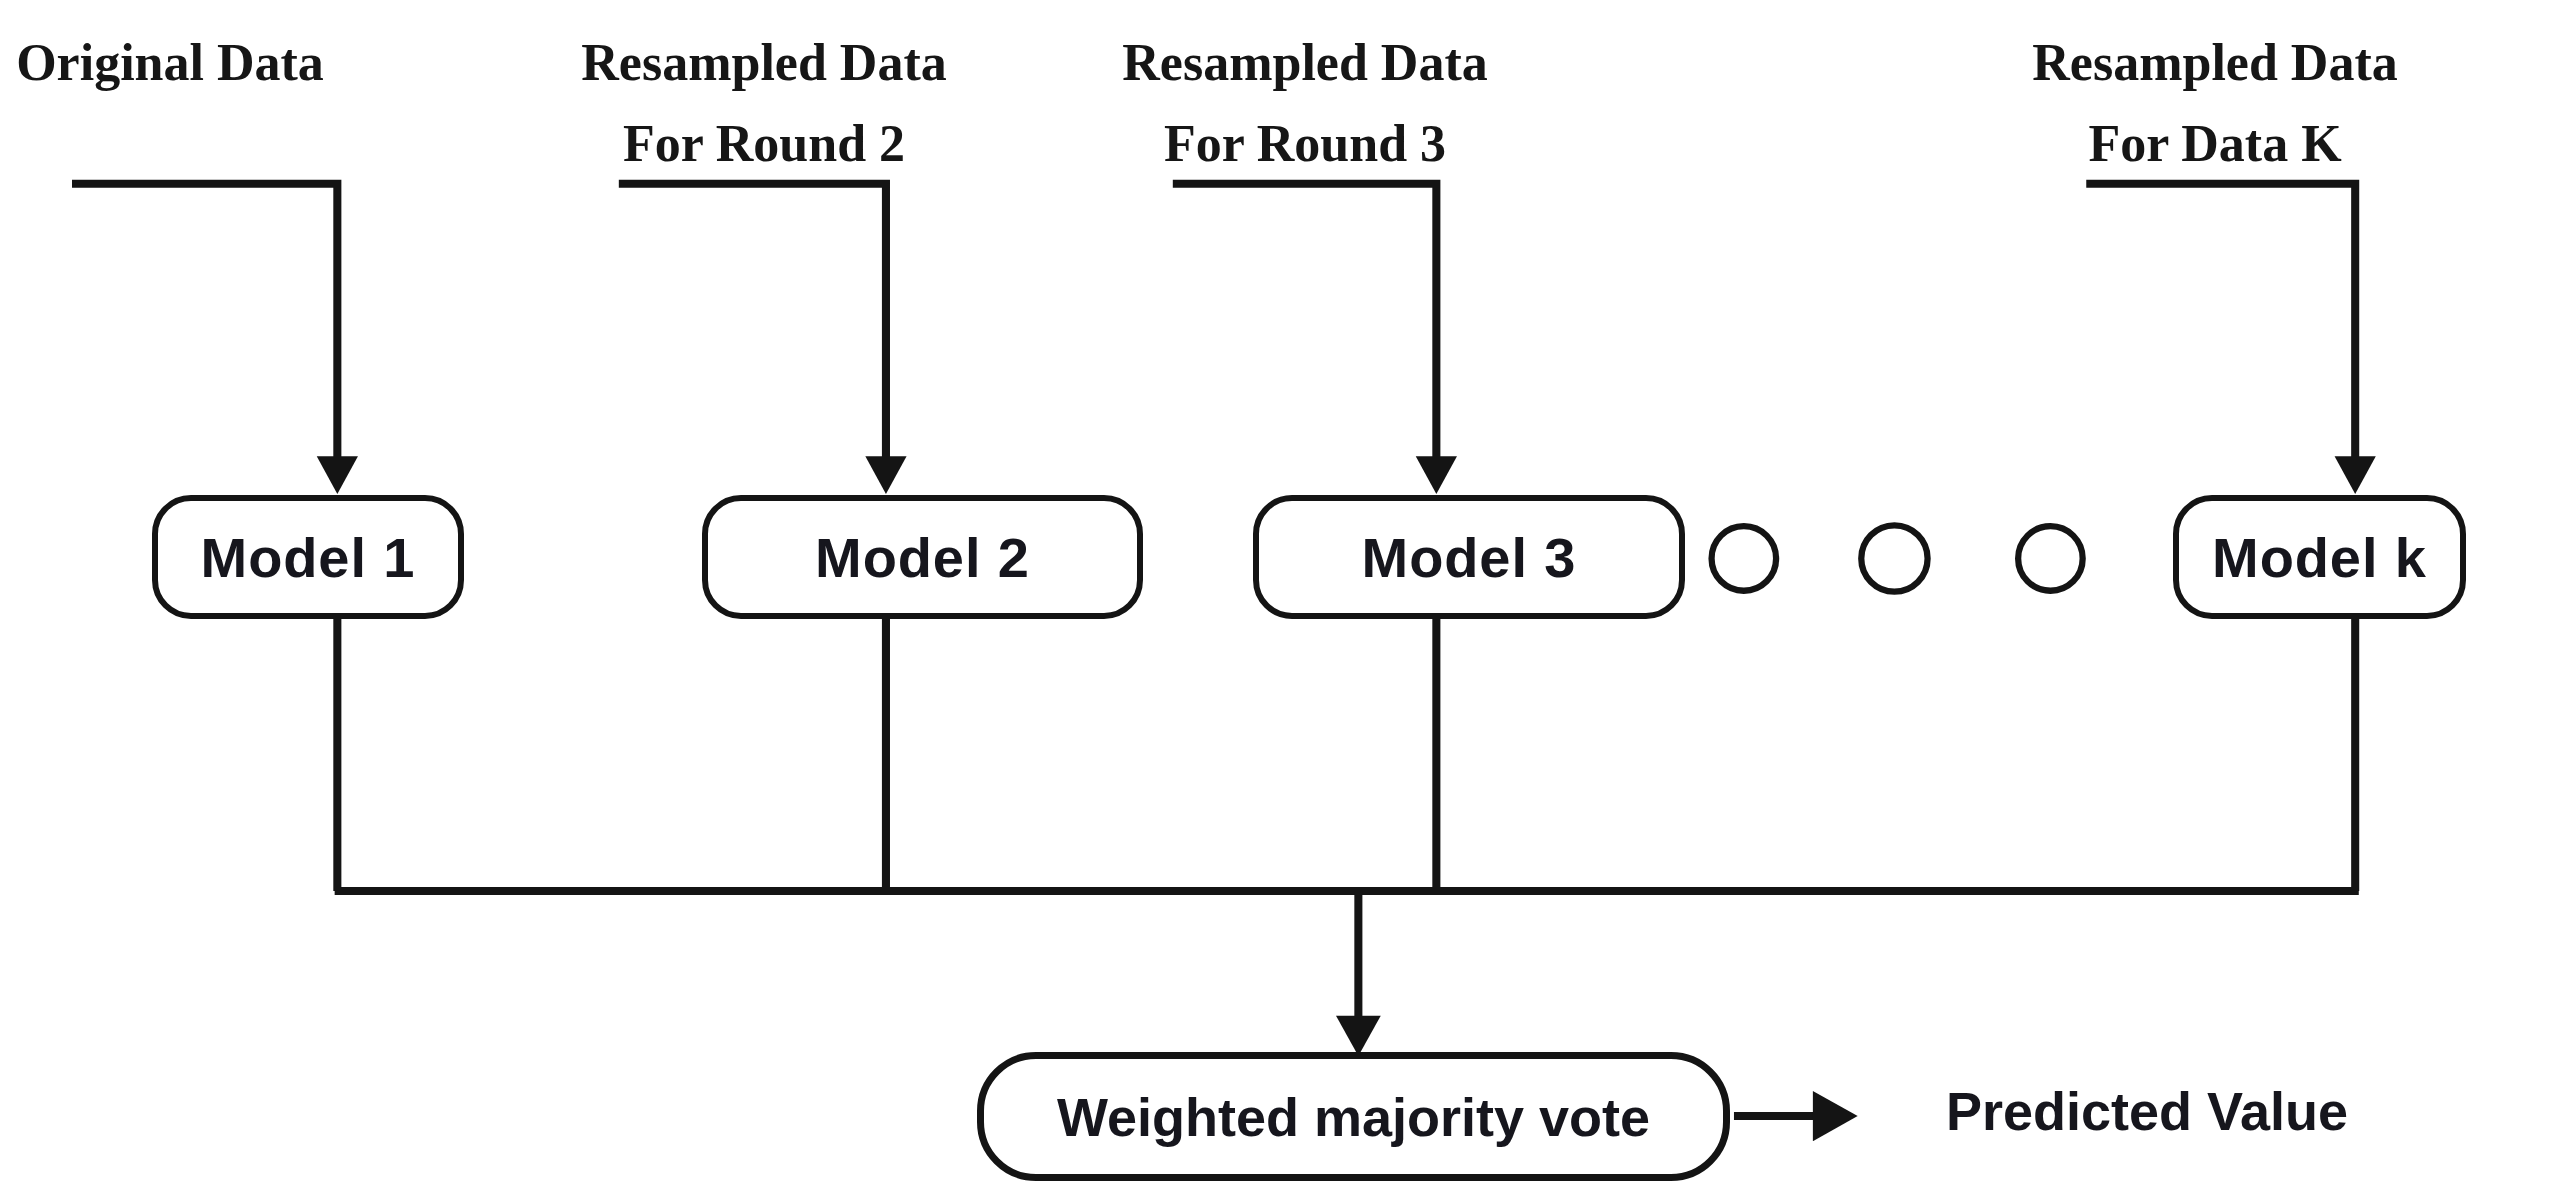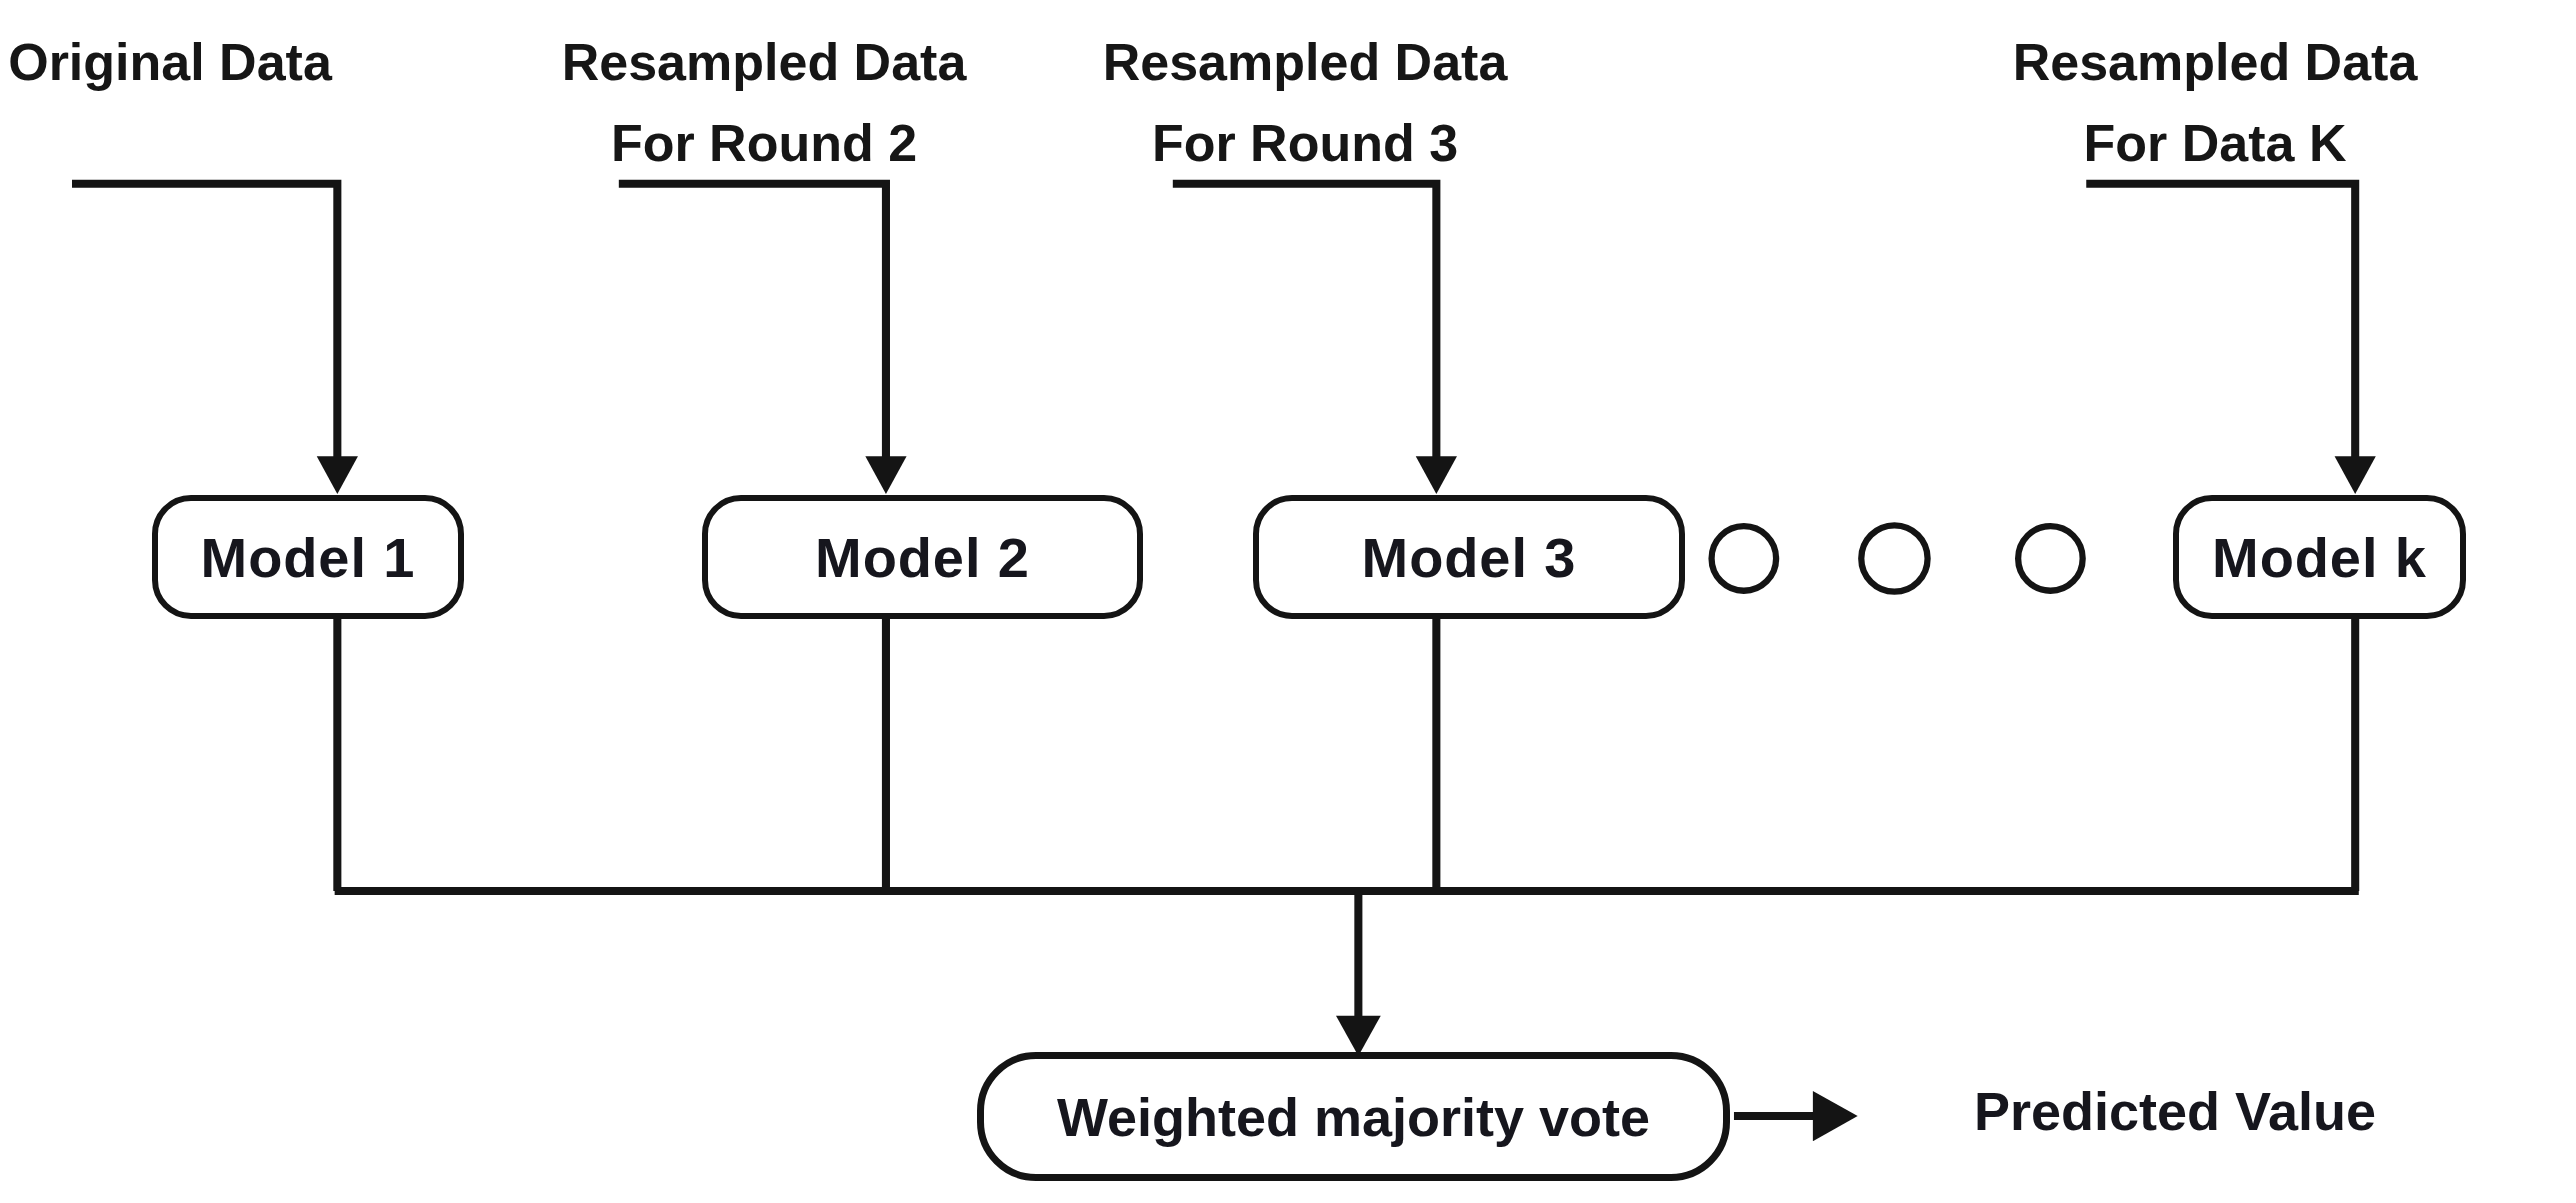--- a/index.html
+++ b/index.html
@@ -13,20 +13,21 @@
   .connectors{position:absolute;left:0;top:0;}
   .dlabel{
     position:absolute;
     transform:translateX(-50%);
     text-align:center;
     font-weight:bold;
     font-size:52px;
     line-height:81px;
     color:#161616;
     white-space:nowrap;
+    font-family:Liberation Serif, serif;
   }
   .dlabel span{display:block;}
   .model{
     position:absolute;
     top:495px;height:124px;
     box-sizing:border-box;
     border:6.3px solid #141414;
     border-radius:39px;
     background:#ffffff;
     display:flex;align-items:center;justify-content:center;
@@ -41,21 +42,21 @@
     border-radius:59px;
     background:#ffffff;
     display:flex;align-items:center;justify-content:center;
     font-weight:bold;font-size:54px;color:#16161d;
   }
   .out-label{
     position:absolute;
     left:2147px;top:1083px;
     transform:translateX(-50%);
     font-weight:bold;font-size:54px;line-height:57px;
-    color:#16161d;white-space:nowrap;margin-left:28px;
+    color:#16161d;white-space:nowrap;
   }
 </style>
 </head>
 <body>
 
 <div class="canvas">
 
   <svg class="connectors" width="2576" height="1203" viewBox="0 0 2873 1342">
     <g stroke="#141414" stroke-width="9" fill="none">
 

